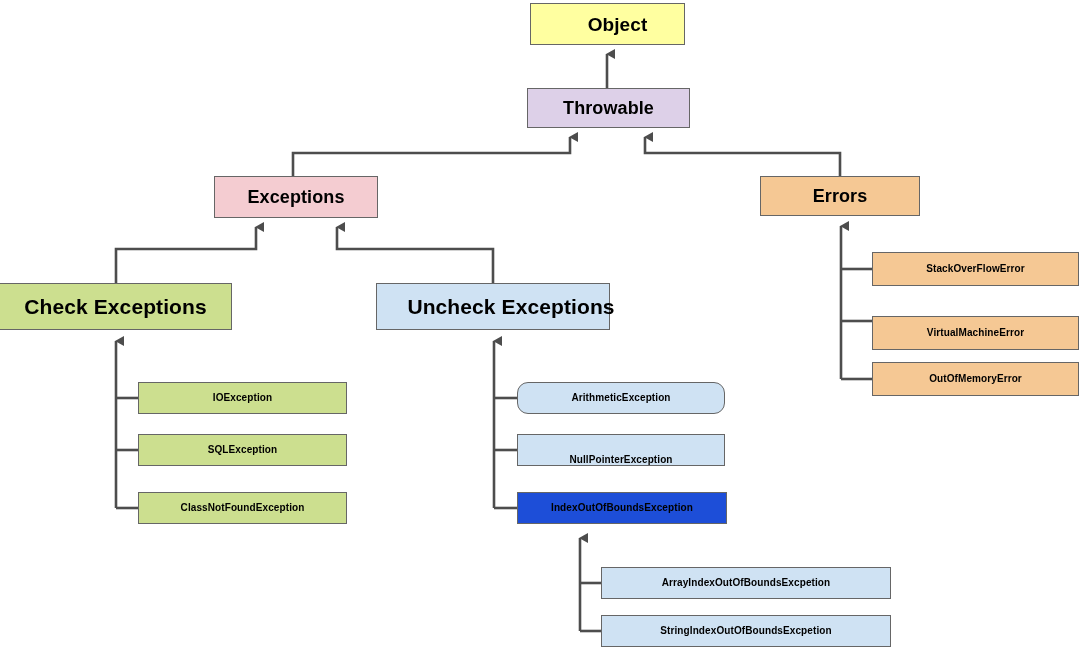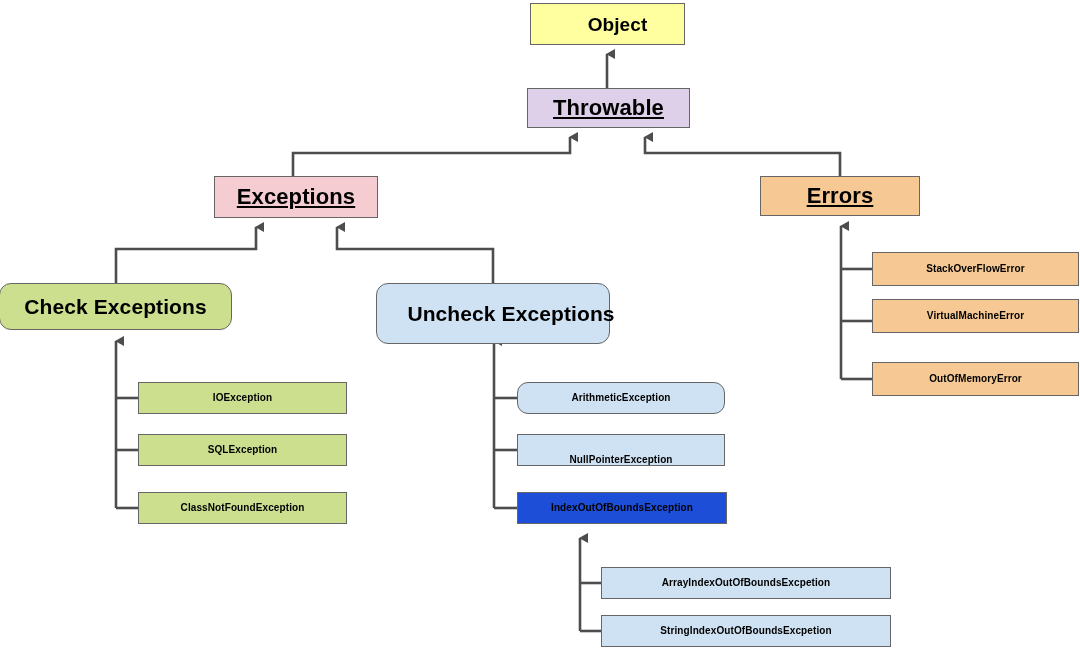--- a/index.html
+++ b/index.html
@@ -33,22 +33,22 @@
     justify-content: center;
     text-align: center;
     color: #000000;
     font-weight: bold;
     letter-spacing: 0.1px;
     line-height: 1;
     white-space: nowrap;
   }
   
   .tier-root  { font-size: 19px; }
-  .tier-mid   { font-size: 22px; text-decoration: underline; }
-  .tier-major { font-size: 21px; border-radius: 12px; }
+  .tier-mid   { font-size: 18px; }
+  .tier-major { font-size: 21px; }
   .tier-leaf  { font-size: 10px; }
 </style>
 </head>
 <body>
 
 <div id="diagram">
 
   <svg id="connectors" viewBox="0 0 1080 648" xmlns="http://www.w3.org/2000/svg">
     <defs>
       <marker id="arrowUp" markerWidth="10" markerHeight="9" refX="5" refY="1" orient="auto-start-reverse" markerUnits="userSpaceOnUse">
@@ -99,21 +99,21 @@
   </div>
 
   <div class="node tier-mid" style="left:214px; top:176px; width:164px; height:42px; background:#f4ccd1;">
     <span>Exceptions</span>
   </div>
 
   <div class="node tier-major" style="left:-1px; top:283px; width:233px; height:47px; background:#ccdf8f;">
     <span>Check Exceptions</span>
   </div>
 
-  <div class="node tier-major" style="left:376px; top:283px; width:234px; height:61px; background:#cfe2f3;padding-left:36px;">
+  <div class="node tier-major" style="left:376px; top:283px; width:234px; height:47px; background:#cfe2f3;padding-left:36px;">
     <span>Uncheck Exceptions</span>
   </div>
 
   <div class="node tier-leaf" style="left:138px; top:382px; width:209px; height:32px; background:#ccdf8f;">
     <span>IOException</span>
   </div>
   <div class="node tier-leaf" style="left:138px; top:434px; width:209px; height:32px; background:#ccdf8f;">
     <span>SQLException</span>
   </div>
   <div class="node tier-leaf" style="left:138px; top:492px; width:209px; height:32px; background:#ccdf8f;">
@@ -133,20 +133,20 @@
   <div class="node tier-leaf" style="left:601px; top:567px; width:290px; height:32px; background:#cfe2f3;">
     <span>ArrayIndexOutOfBoundsExcpetion</span>
   </div>
   <div class="node tier-leaf" style="left:601px; top:615px; width:290px; height:32px; background:#cfe2f3;">
     <span>StringIndexOutOfBoundsExcpetion</span>
   </div>
 
   <div class="node tier-leaf" style="left:872px; top:252px; width:207px; height:34px; background:#f5c894;">
     <span>StackOverFlowError</span>
   </div>
-  <div class="node tier-leaf" style="left:872px; top:299px; width:207px; height:34px; background:#f5c894;">
+  <div class="node tier-leaf" style="left:872px; top:316px; width:207px; height:34px; background:#f5c894;">
     <span>VirtualMachineError</span>
   </div>
   <div class="node tier-leaf" style="left:872px; top:362px; width:207px; height:34px; background:#f5c894;">
     <span>OutOfMemoryError</span>
   </div>
 
 </div>
 
 </body></html>

